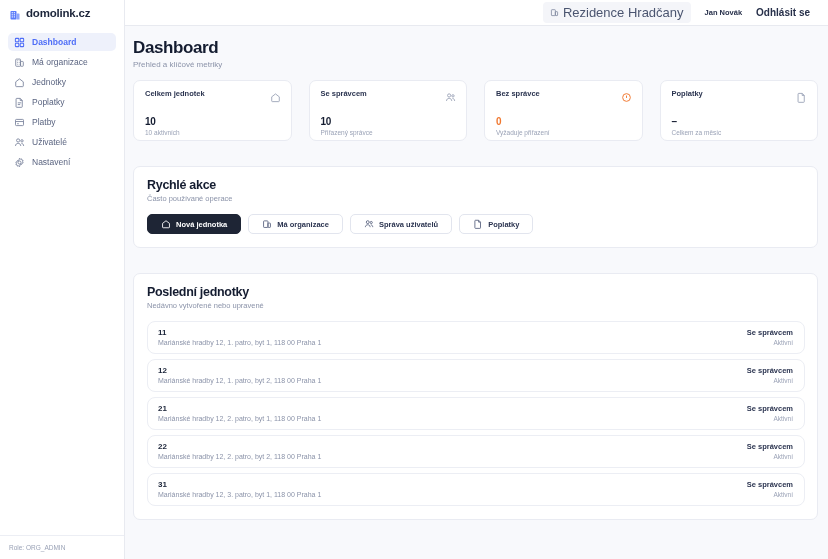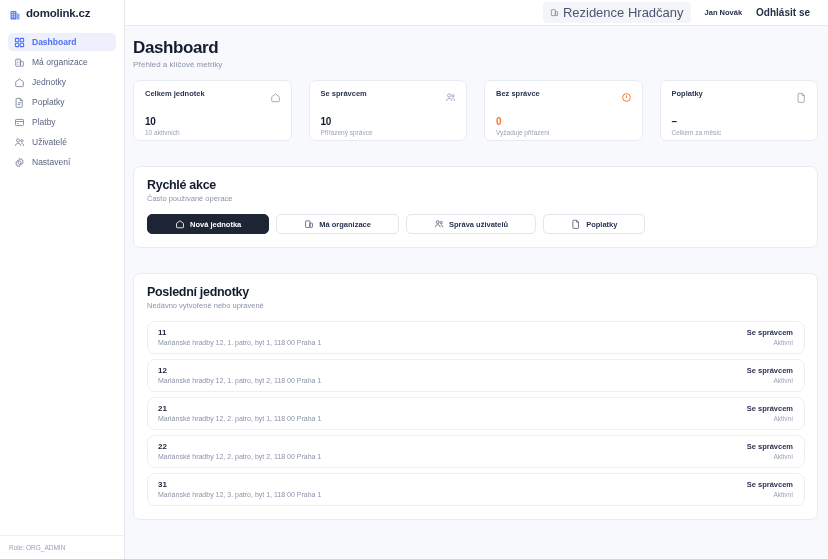--- a/index.html
+++ b/index.html
@@ -82,21 +82,21 @@
   .panel {
     background: #fff; border: 1px solid #e9ebf2; border-radius: 7px;
     margin-top: 25px; padding: 11px 12px 13px 13px;
   }
   .panel-title { font-size: 12.5px; font-weight: bold; color: #141c30; letter-spacing: -0.3px; }
   .panel-sub { font-size: 7.5px; color: #8b93a9; margin-top: 2px; }
   .actions { display: flex; gap: 7px; margin-top: 11px; }
   .btn {
     display: flex; align-items: center; gap: 5px;
     border: 1px solid #e2e5ee; background: #fff; border-radius: 5px;
-    padding: 5px 27px; font-size: 7.5px; font-weight: bold; color: #2b3450;
+    padding: 5px 13px; font-size: 7.5px; font-weight: bold; color: #2b3450;
     cursor: pointer; height: 20px;
   }
   .btn.primary { background: #1e2535; border-color: #1e2535; color: #ffffff; }
   .btn .ico { width: 10px; height: 10px; display: block; }
 
   .unit-list { display: flex; flex-direction: column; gap: 5px; margin-top: 11px; }
   .unit-row {
     display: flex; align-items: center; justify-content: space-between;
     border: 1px solid #eceef4; border-radius: 8px;
     padding: 6px 11px 7px 10px; background: #fff;

